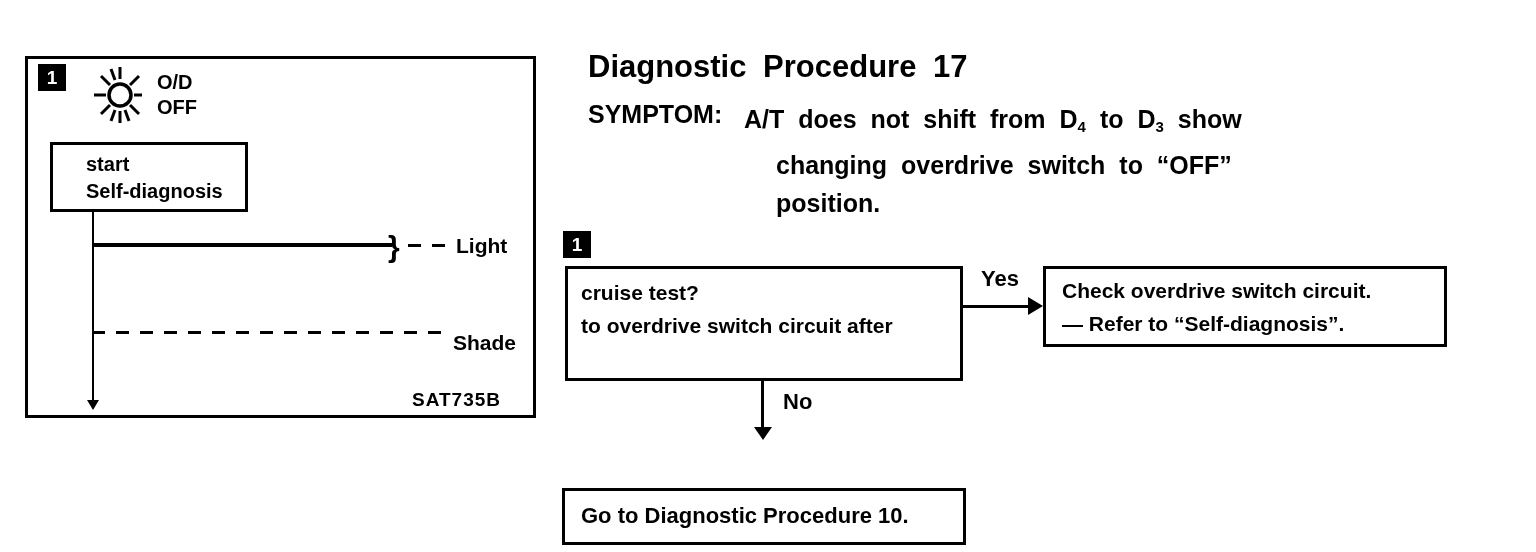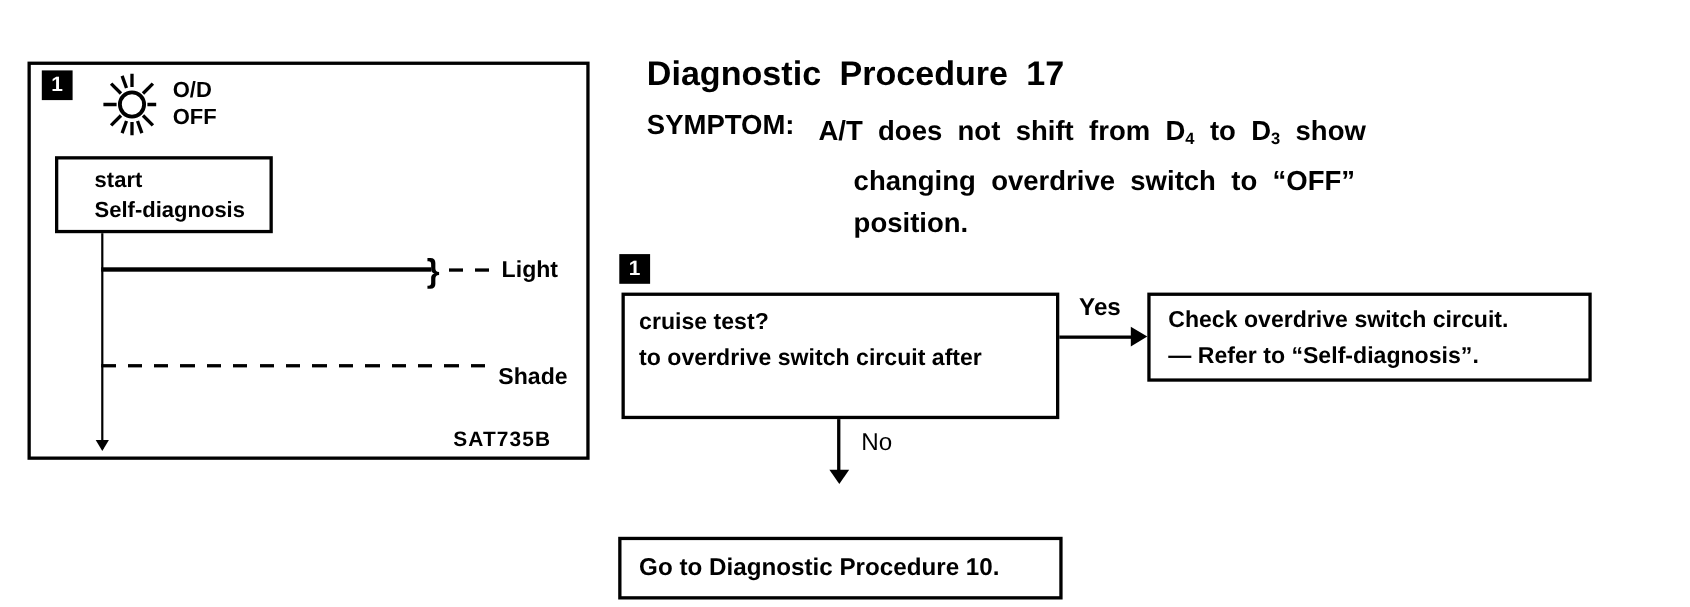--- a/index.html
+++ b/index.html
@@ -41,21 +41,21 @@
         font-size:21px;font-weight:bold;line-height:33px;padding:7px 0 0 13px;}
   .yes-label{left:981px;top:266px;font-size:22px;font-weight:bold;}
   .yes-line{left:963px;top:305px;width:68px;height:3px;background:#000;}
   .right-tri{left:1028px;top:297px;width:0;height:0;border-top:9px solid transparent;
              border-bottom:9px solid transparent;border-left:15px solid #000;}
   .ybox{left:1043px;top:266px;width:404px;height:81px;border:3px solid #000;box-sizing:border-box;
         font-size:21px;font-weight:bold;line-height:33px;padding:5px 0 16px 16px;}
   .no-line{left:761px;top:381px;width:3px;height:47px;background:#000;}
   .down-tri{left:754px;top:427px;width:0;height:0;border-left:9px solid transparent;
             border-right:9px solid transparent;border-top:13px solid #000;}
-  .no-label{left:783px;top:389px;font-size:22px;font-weight:normal;}
+  .no-label{left:783px;top:389px;font-size:22px;font-weight:bold;}
   .nbox{left:562px;top:440px;width:404px;height:57px;border:3px solid #000;box-sizing:border-box;
         font-size:22px;font-weight:bold;padding:12px 0 0 16px;margin-top:48px;}
 </style>
 </head>
 <body>
 
 <div class="stage">
 
   <div class="abs panel">
     <div class="abs badge panel-badge">1</div>

